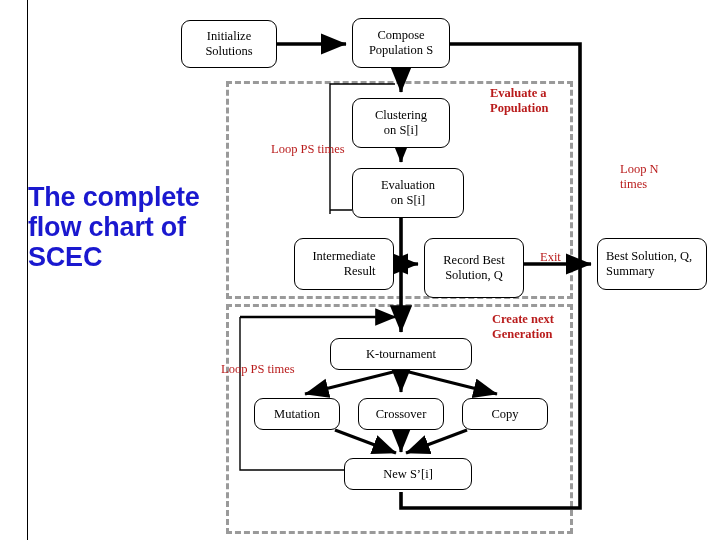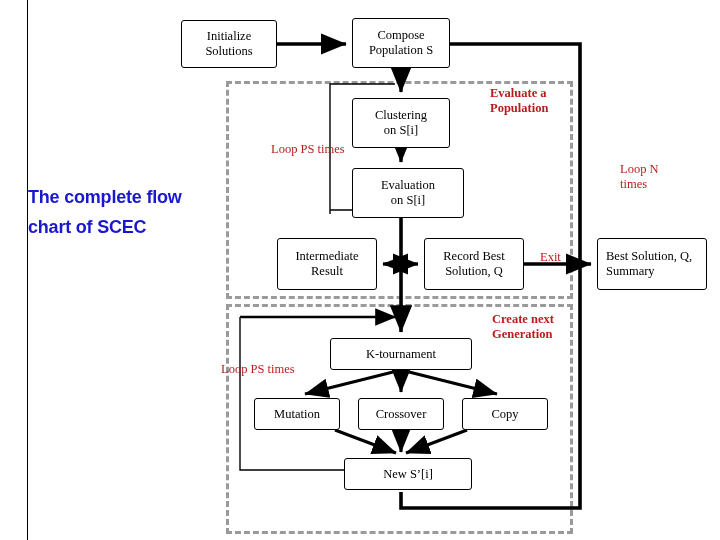--- a/index.html
+++ b/index.html
@@ -15,38 +15,38 @@
   
   .left-rule{
     position:absolute;left:27px;top:0;width:1px;height:540px;
     background:#000;
   }
 
   
   .slide-title{
     position:absolute;left:28px;top:182px;width:200px;
     font-family:"Liberation Sans","DejaVu Sans",sans-serif;
-    font-weight:bold;font-size:18px;line-height:30px;
+    font-weight:bold;font-size:27px;line-height:30px;
     color:#1a18cf;
     letter-spacing:-0.2px;
   }
 
   
   .phase-box{
     position:absolute;
     border:3px dashed #9a9a9a;
     box-sizing:border-box;
   }
 
   
   .node{
     position:absolute;box-sizing:border-box;
     background:#ffffff;
     border:1px solid #000;
-    border-radius:3px;
+    border-radius:9px;
     display:flex;align-items:center;justify-content:center;
     text-align:center;
     font-size:12.5px;line-height:15px;
     color:#000;
     z-index:6;
   }
   .node.left-align{justify-content:flex-start;text-align:left;padding-left:8px;}
 
   
   .label{
@@ -125,25 +125,25 @@
 Population S</span>
       </div>
       <div class="node" style="left: 352px; top: 98px; width: 98px; height: 50px;">
         <span style="white-space: pre-line;">Clustering
 on S[i]</span>
       </div>
       <div class="node" style="left: 352px; top: 168px; width: 112px; height: 50px;">
         <span style="white-space: pre-line;">Evaluation
 on S[i]</span>
       </div>
-      <div class="node" style="left: 277px; top: 238px; width: 100px; height: 52px;">
+      <div class="node" style="left: 294px; top: 238px; width: 100px; height: 52px; text-align: right;">
         <span style="white-space: pre-line;">Intermediate
 Result</span>
       </div>
-      <div class="node" style="left: 424px; top: 238px; width: 100px; height: 52px;">
+      <div class="node" style="left: 424px; top: 238px; width: 100px; height: 60px;">
         <span style="white-space: pre-line;">Record Best
 Solution, Q</span>
       </div>
       <div class="node left-align" style="left: 597px; top: 238px; width: 110px; height: 52px;">
         <span style="white-space: pre-line;">Best Solution, Q,
 Summary</span>
       </div>
       <div class="node" style="left: 330px; top: 338px; width: 142px; height: 32px;">
         <span style="white-space: pre-line;">K-tournament</span>
       </div>

